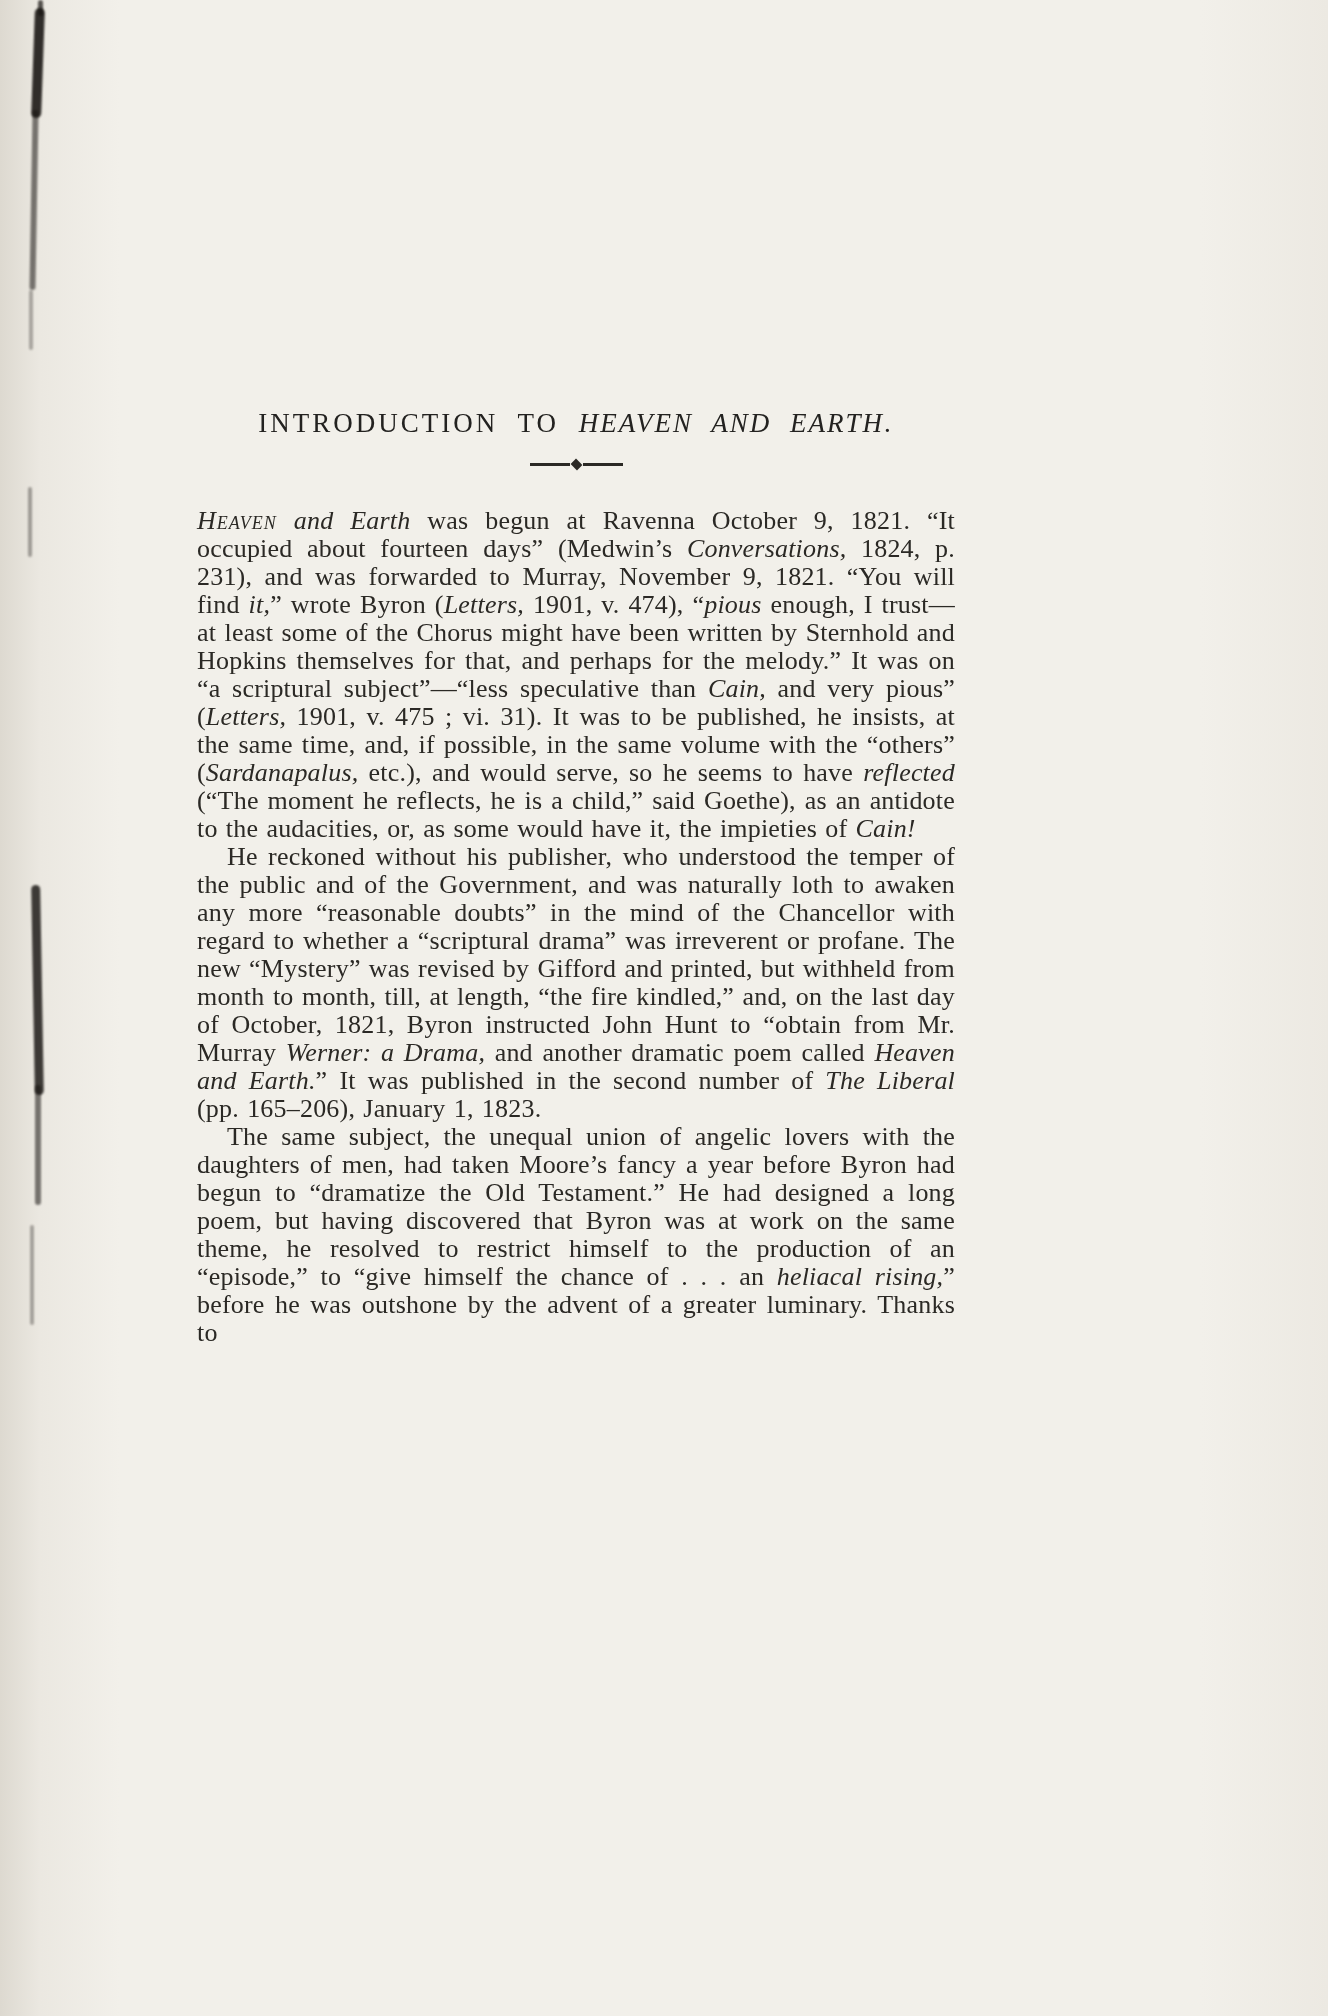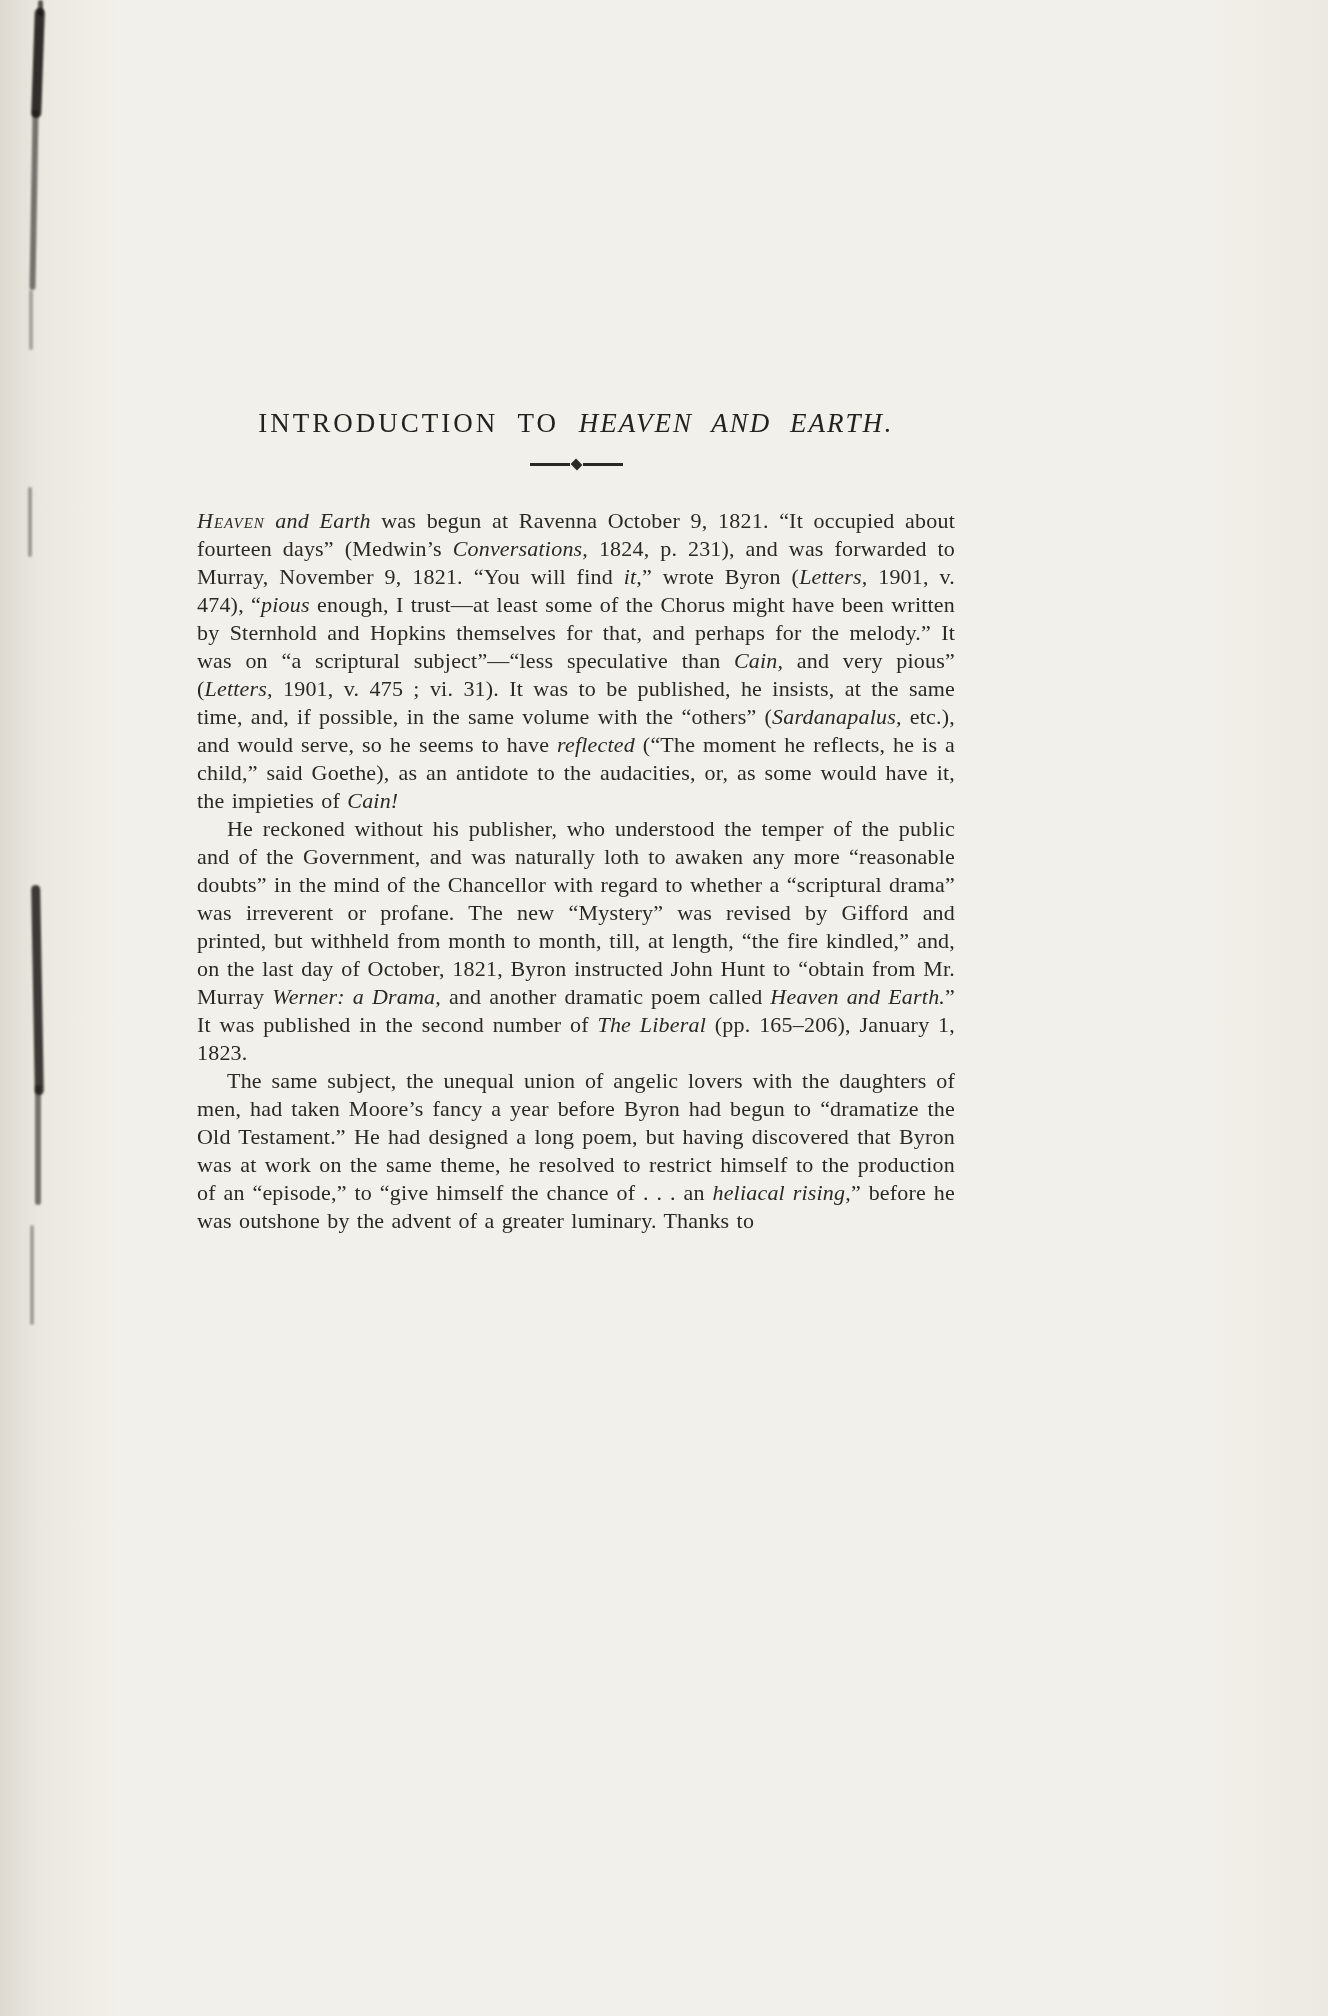--- a/index.html
+++ b/index.html
@@ -72,21 +72,21 @@
     display: inline-block;
     width: 9px;
     height: 9px;
     margin: 0 2px;
     background: #2b2925;
     transform: rotate(45deg) scale(1, 0.85);
   }
 
   .text-body p {
     margin: 0;
-    font-size: 22px;
+    font-size: 26px;
     line-height: 28px;
     text-align: justify;
     letter-spacing: 0.2px;
     word-spacing: 1.5px;
   }
   .text-body p.indent { text-indent: 30px; }
   .it { font-style: italic; }
   .sc { font-variant: small-caps; letter-spacing: 1px; }
 </style>
 </head>

